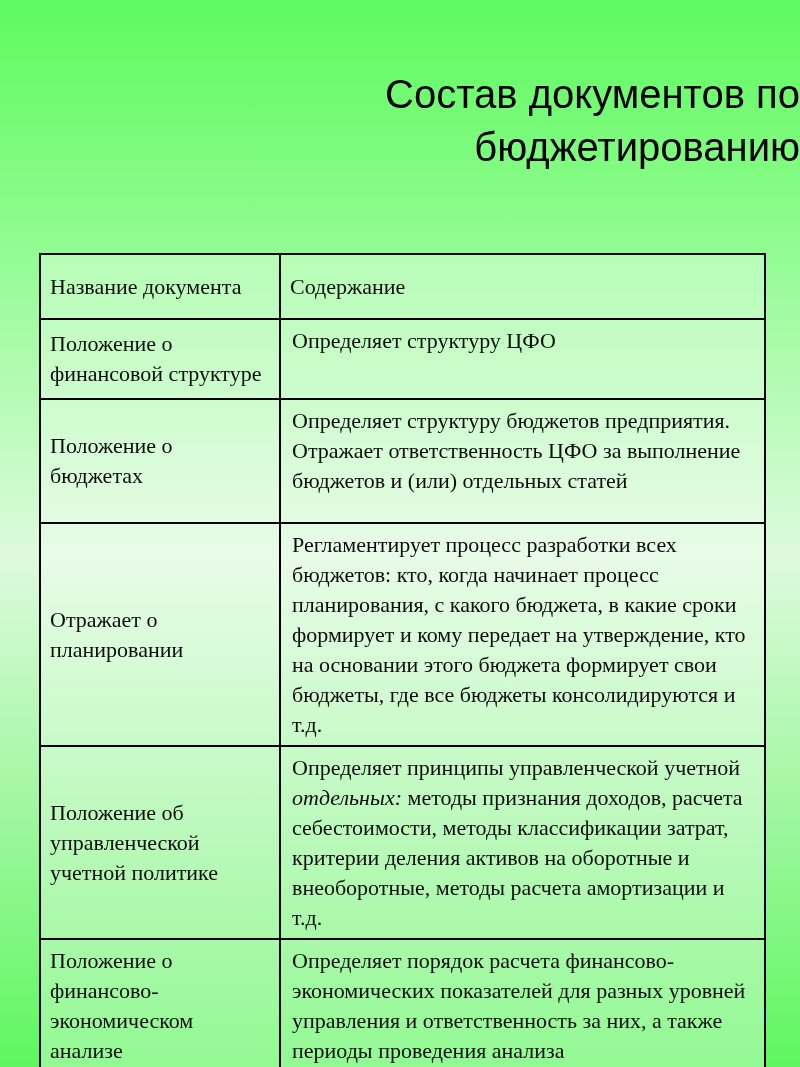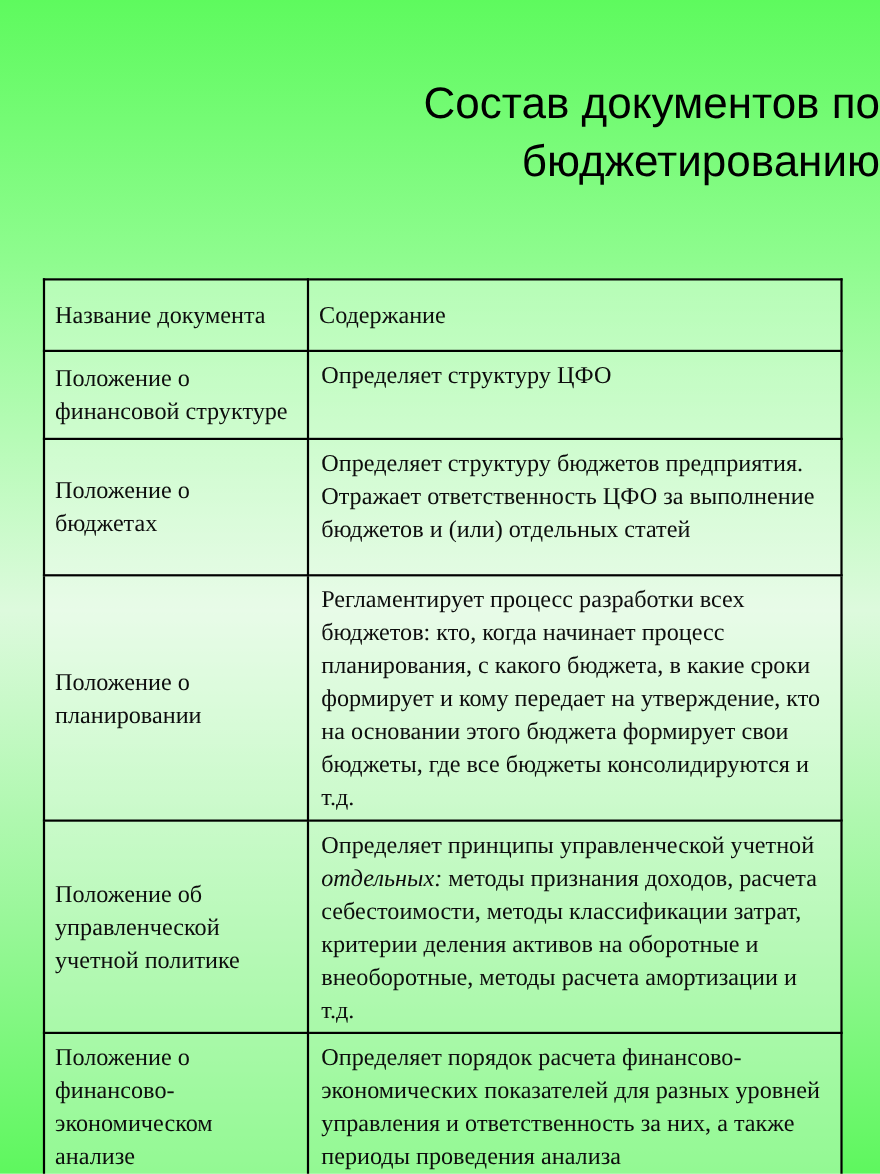--- a/index.html
+++ b/index.html
@@ -104,21 +104,21 @@
       <td class="name-cell">Положение о финансовой структуре</td>
       <td class="content-cell">Определяет структуру ЦФО</td>
     </tr>
 
     <tr class="r-1">
       <td class="name-cell">Положение о бюджетах</td>
       <td class="content-cell">Определяет структуру бюджетов предприятия. Отражает ответственность ЦФО за выполнение бюджетов и (или) отдельных статей</td>
     </tr>
 
     <tr class="r-2">
-      <td class="name-cell">Положение о планировании</td>
+      <td class="name-cell">Отражает о планировании</td>
       <td class="content-cell">Регламентирует процесс разработки всех бюджетов: кто, когда начинает процесс планирования, с какого бюджета, в какие сроки формирует и кому передает на утверждение, кто на основании этого бюджета формирует свои бюджеты, где все бюджеты консолидируются и т.д.</td>
     </tr>
 
     <tr class="r-3">
       <td class="name-cell">Положение об управленческой учетной политике</td>
       <td class="content-cell">
         <span>Определяет принципы управленческой учетной </span><span class="it">отдельных:</span><span> методы признания доходов, расчета себестоимости, методы классификации затрат, критерии деления активов на оборотные и внеоборотные, методы расчета амортизации и т.д.</span>
       </td>
     </tr>
 

